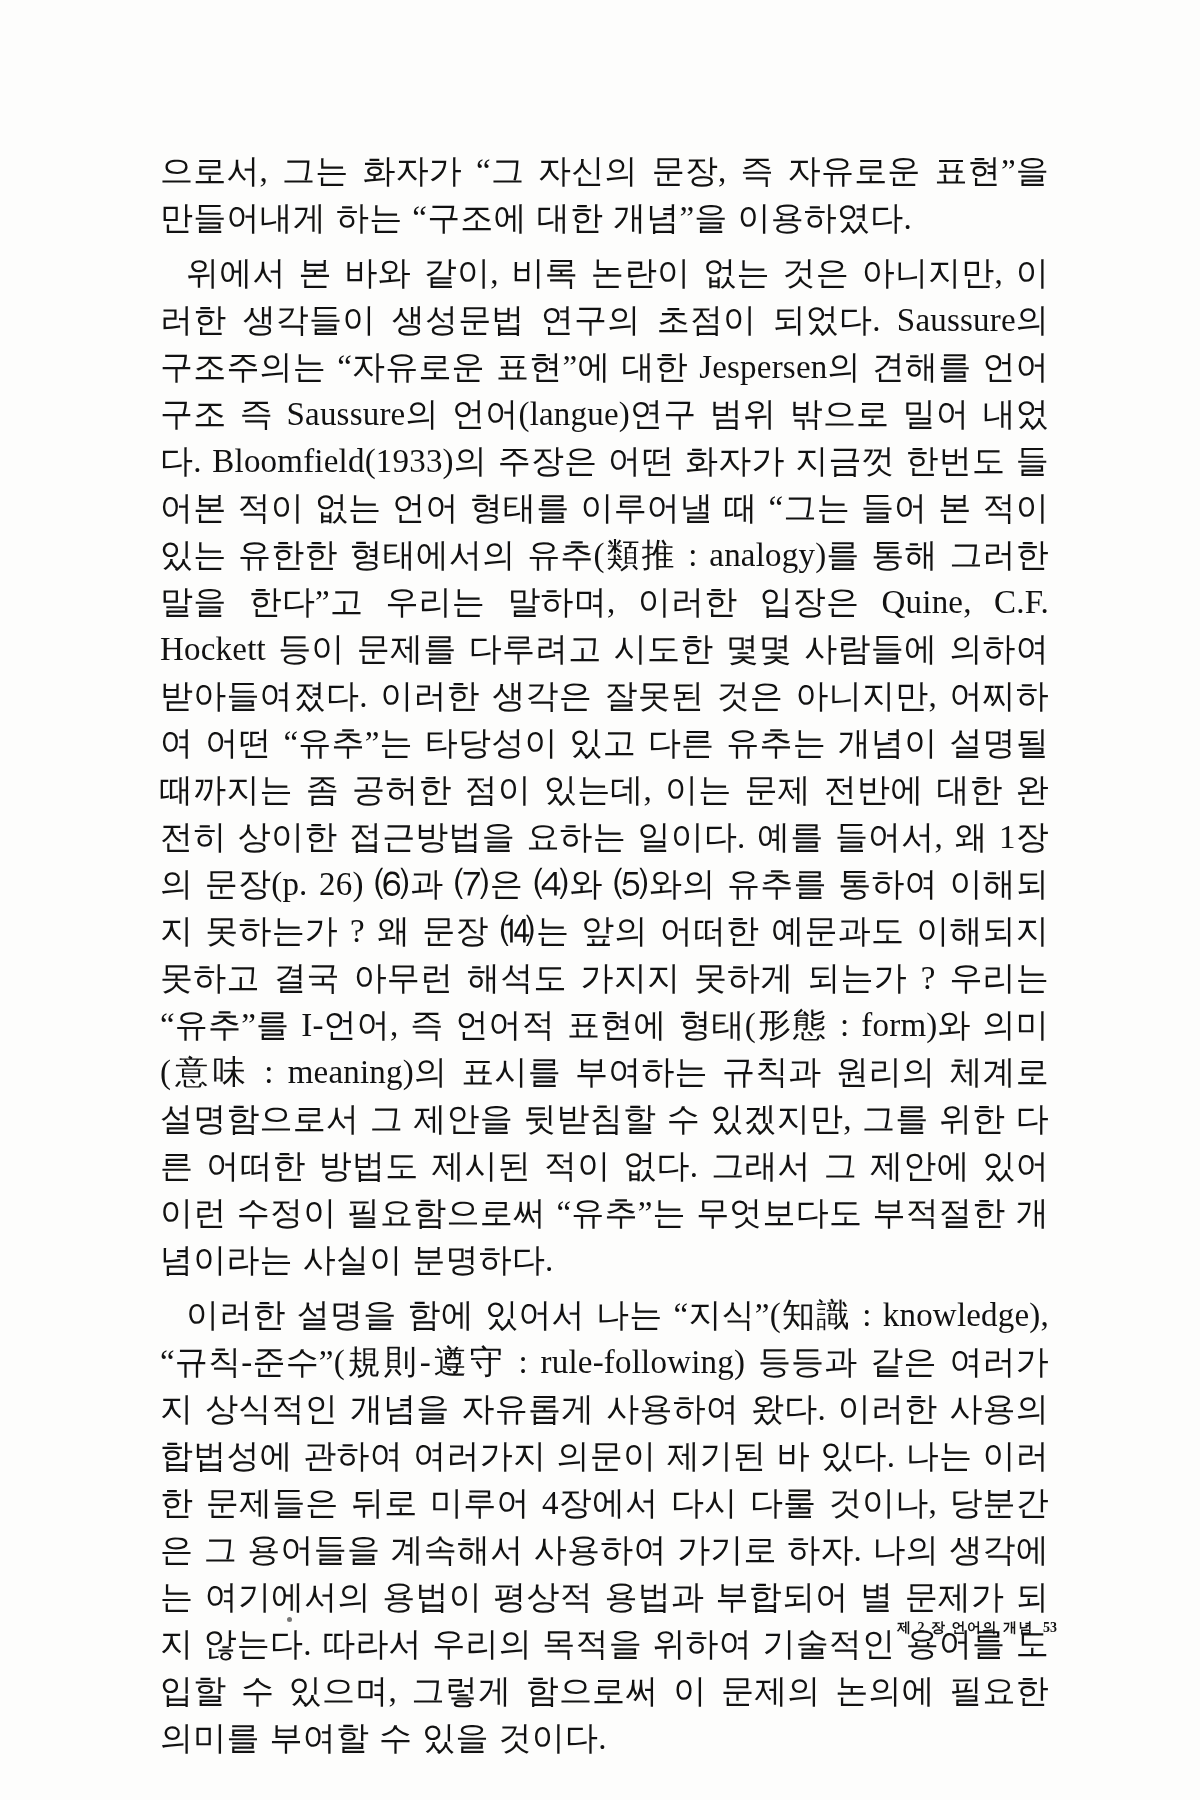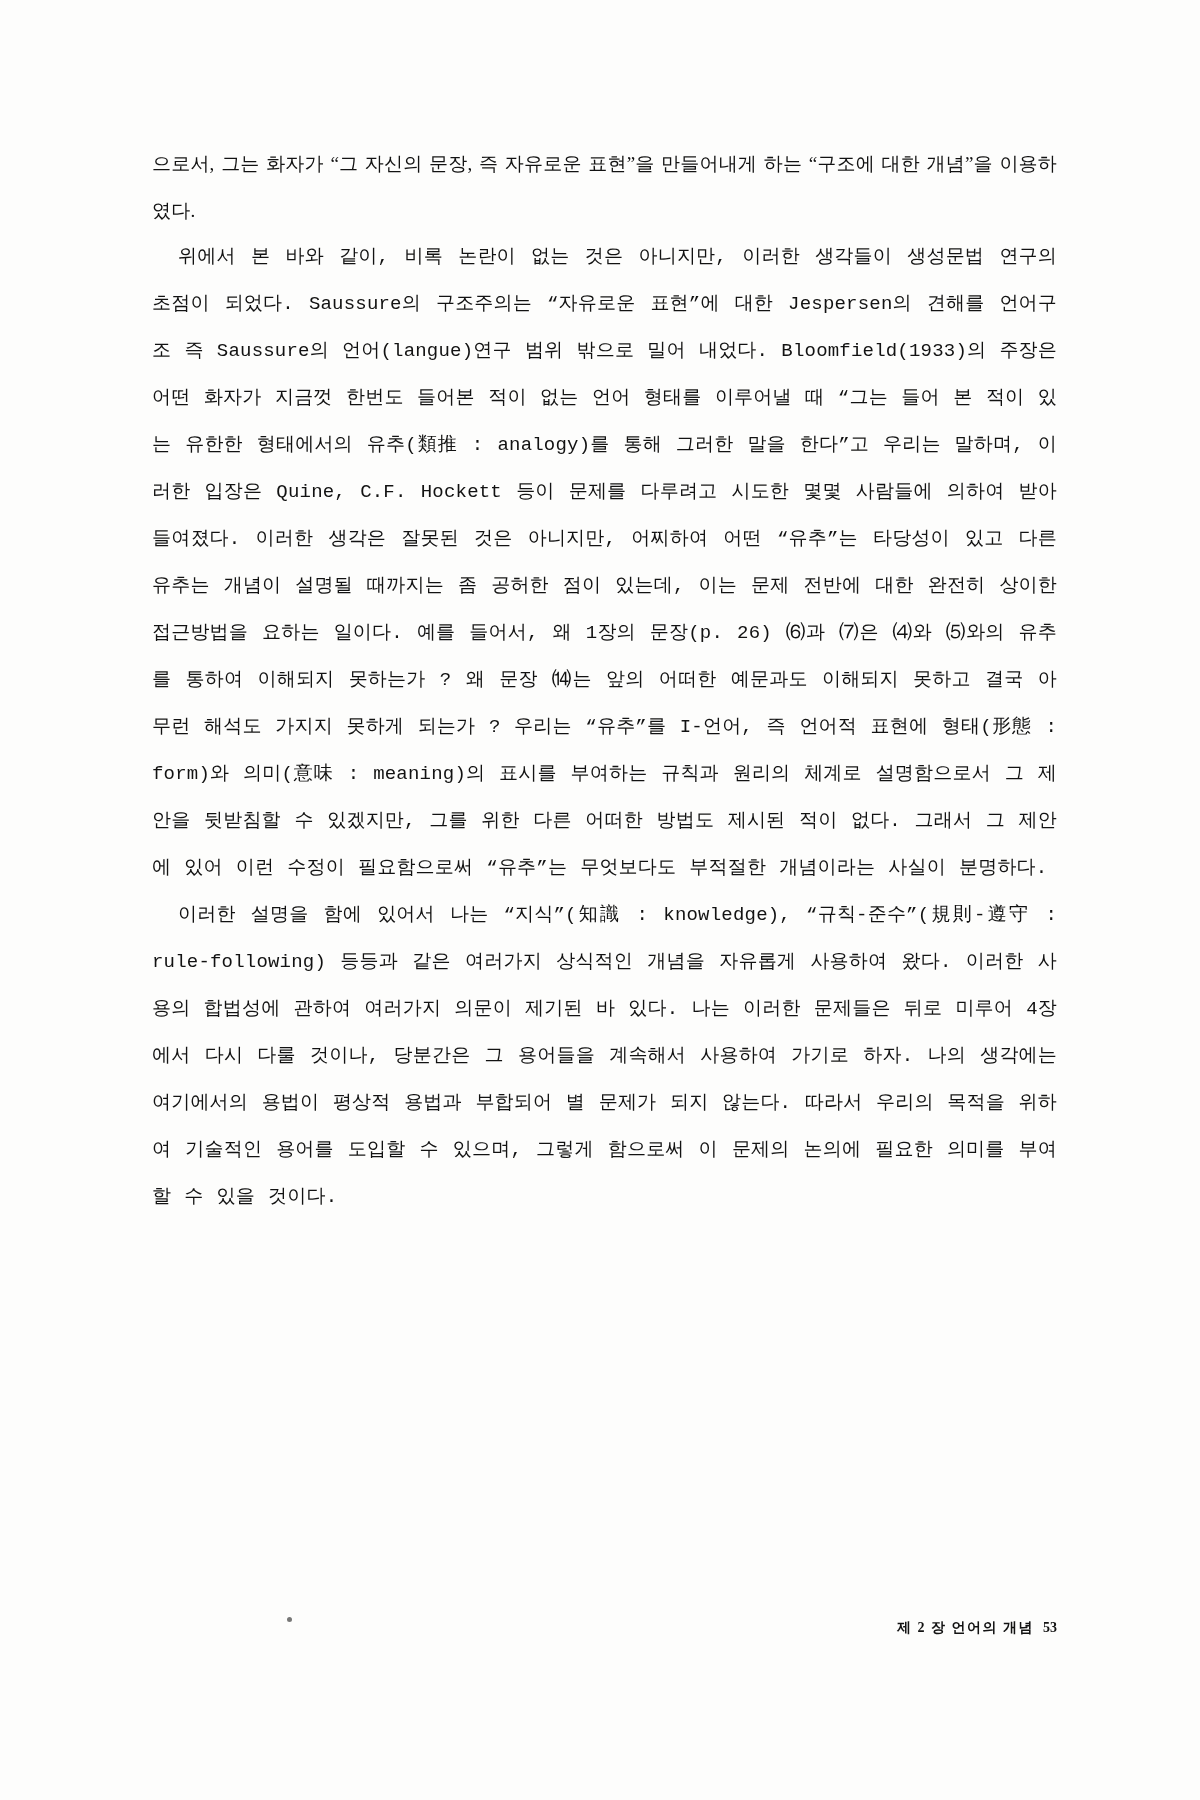--- a/index.html
+++ b/index.html
@@ -22,34 +22,33 @@
     height: 1800px;
     background: #fdfdfc;
   }
   .text-block {
     position: absolute;
     left: 152px;
     top: 140px;
     width: 905px;
   }
   .para {
-    margin: 0;
-    font-size: 19px;
+    margin: 8px;
+    font-size: 33px;
     line-height: 47px;
     text-align: justify;
     text-justify: inter-character;
     letter-spacing: 0.2px;
     word-spacing: 1.5px;
   }
   .para.indent {
     text-indent: 26px;
   }
   .para + .para {
     margin-top: 0px;
-    font-family: Liberation Mono, monospace;
   }
   .footer {
     position: absolute;
     right: 143px;
     bottom: 163px;
     font-size: 14px;
     font-weight: bold;
     letter-spacing: 1.5px;
     white-space: nowrap;
   }

